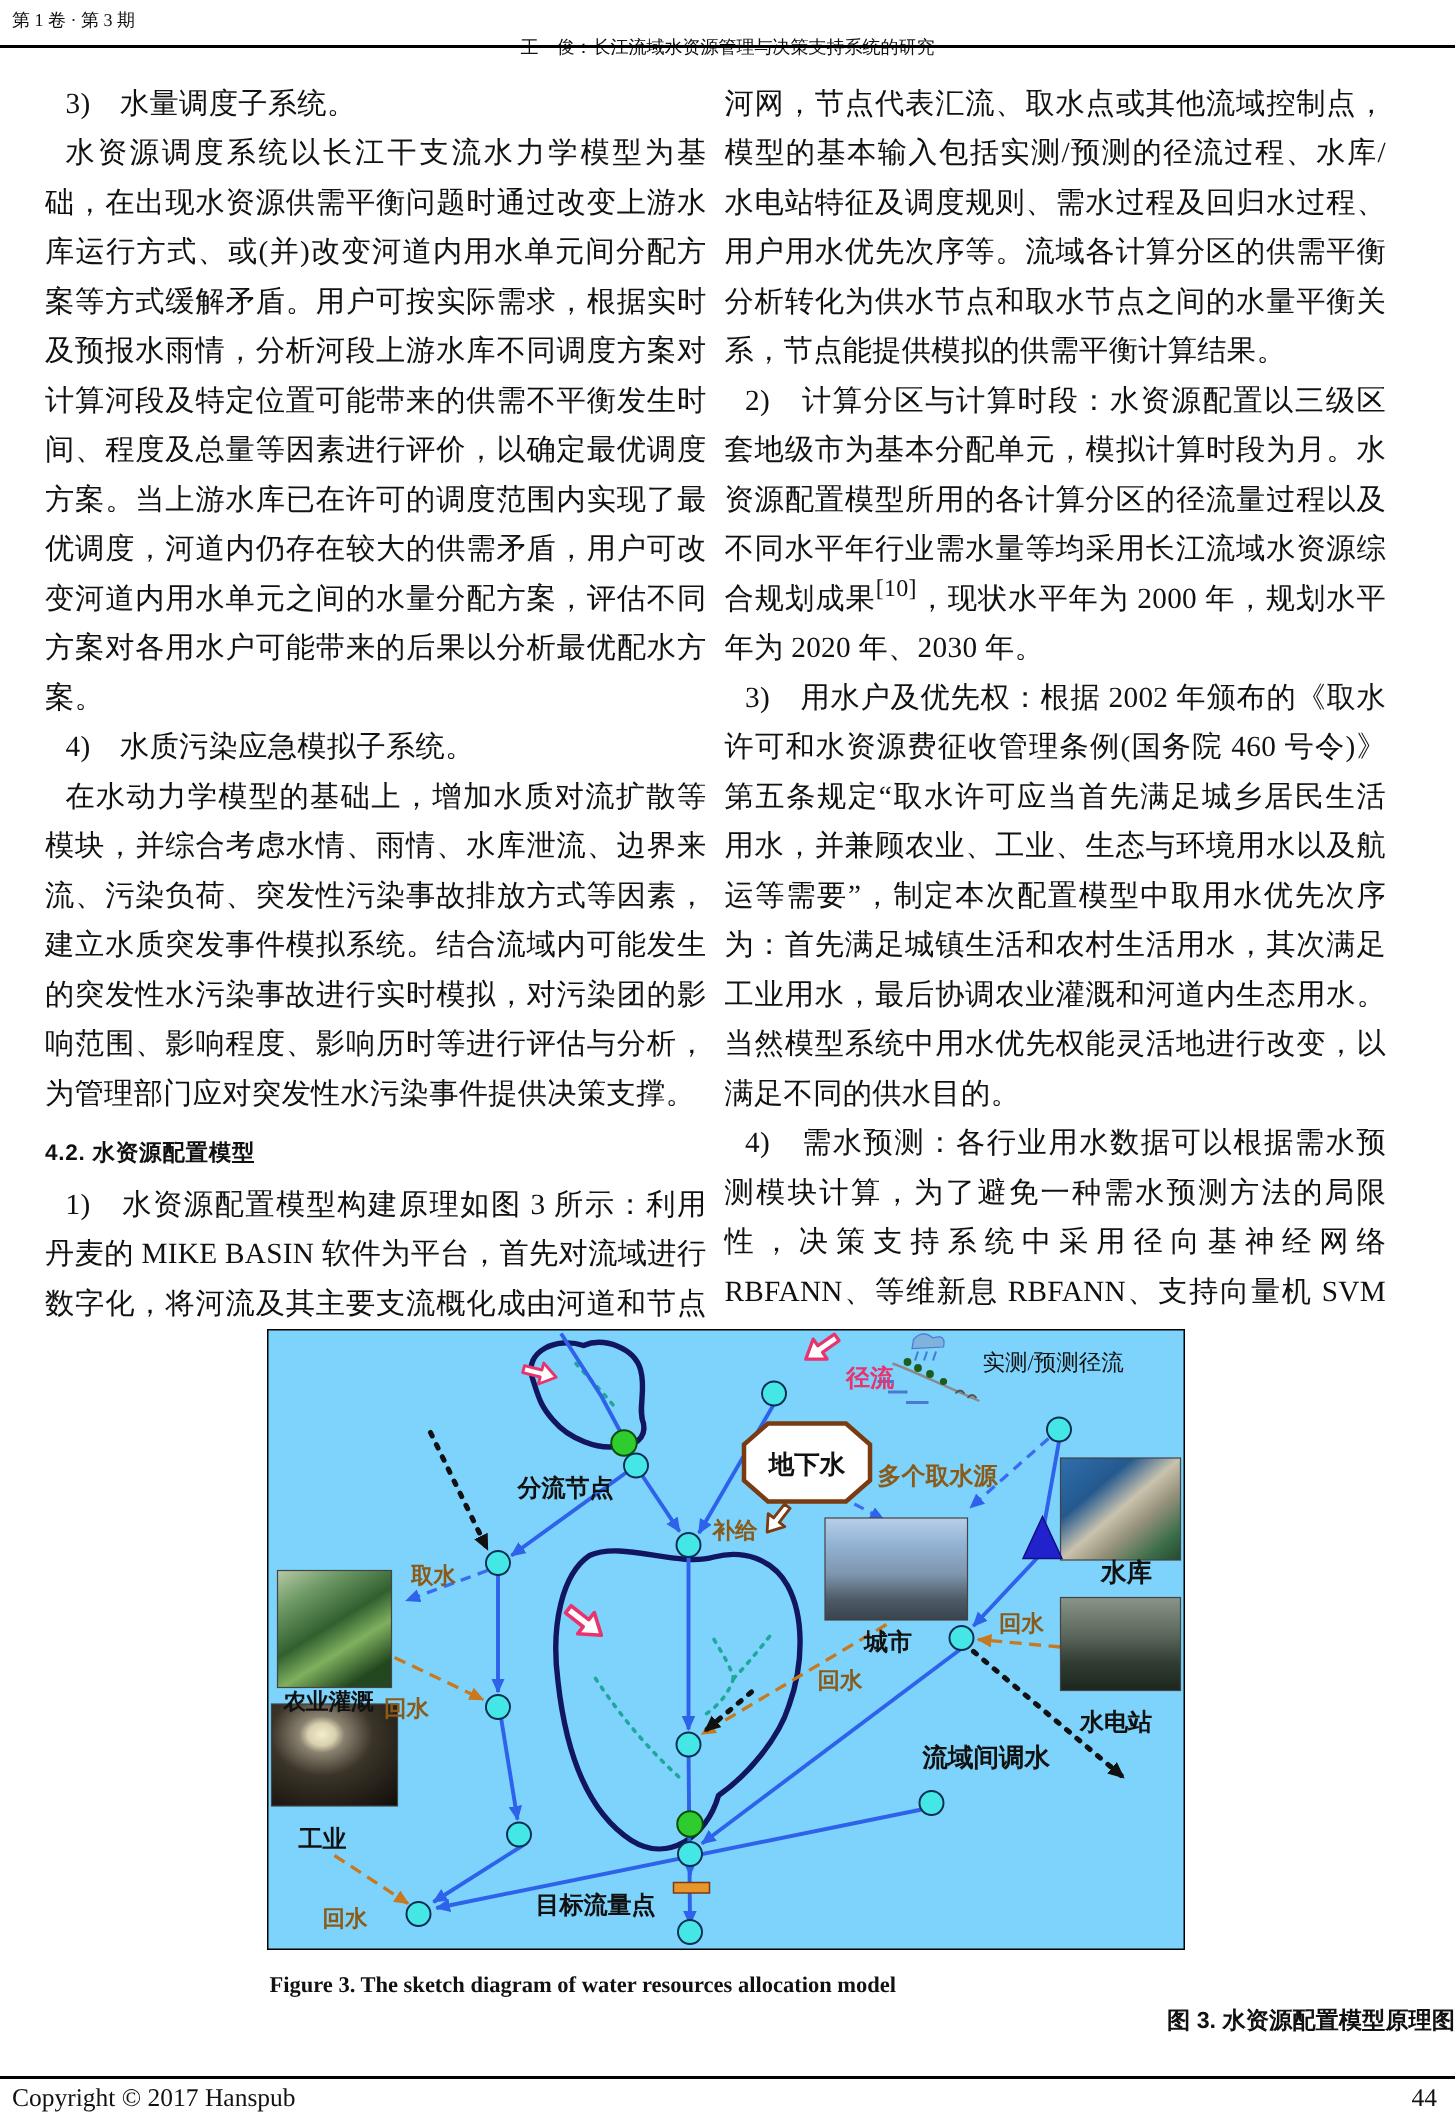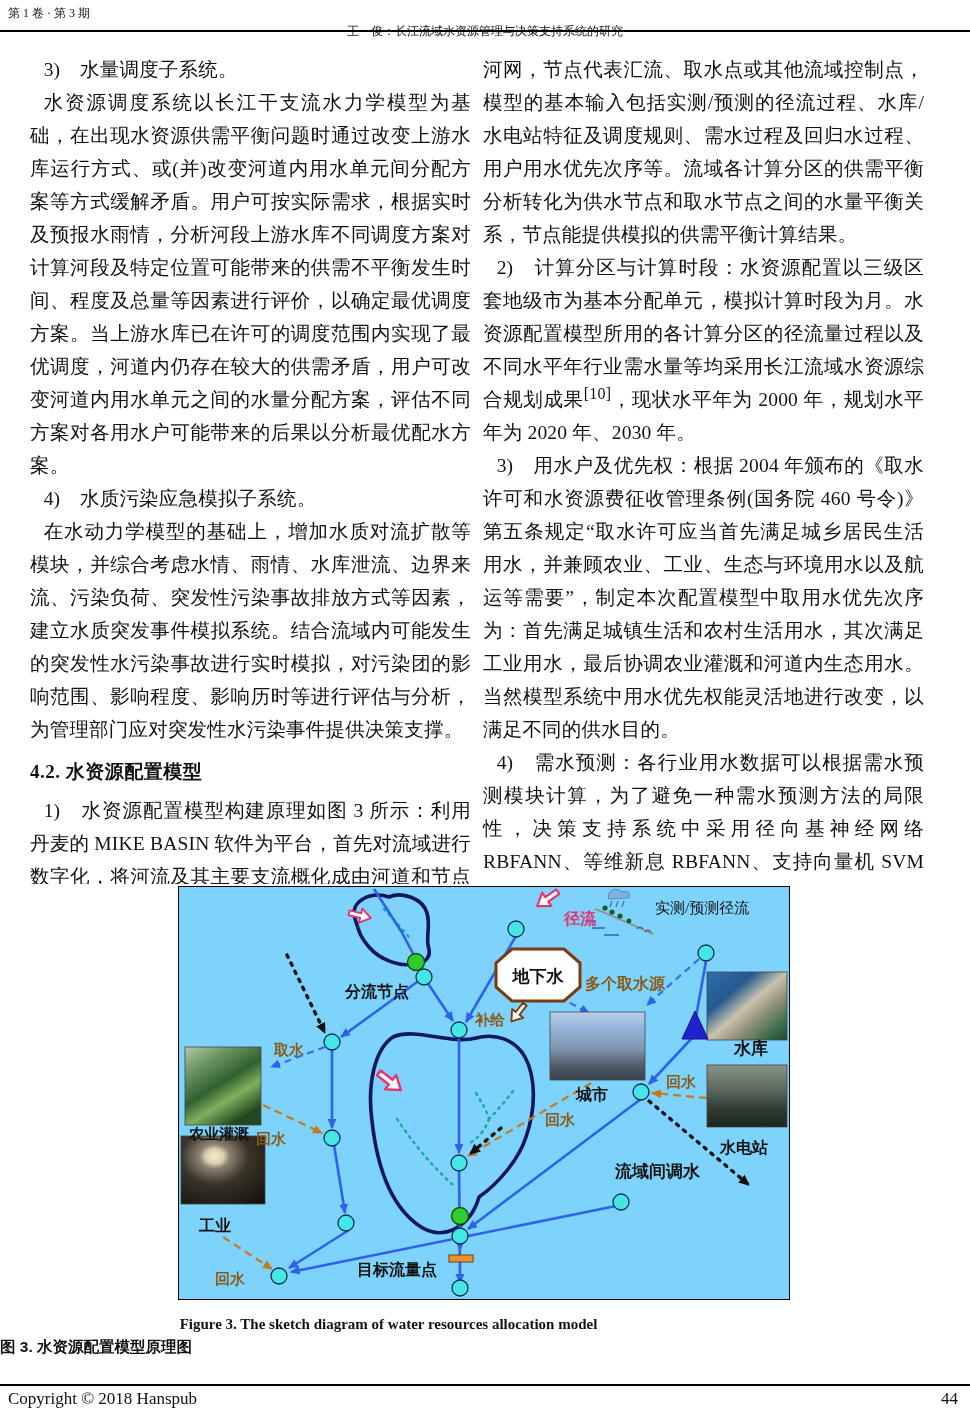--- a/index.html
+++ b/index.html
@@ -9,28 +9,28 @@
   .header{position:absolute;top:5px;left:8px;right:8px;height:24px;font-size:12px;}
   .header .issue{position:absolute;left:0;top:0;}
   .header .running-title{position:absolute;left:0;right:0;top:0;text-align:center;margin-top:18px;}
   .rule-top{position:absolute;top:30px;left:0;width:970px;height:2px;background:#000;}
   .rule-bottom{position:absolute;top:1384px;left:0;width:970px;height:1.5px;background:#000;}
   
   .columns{position:absolute;top:53px;left:30px;width:910px;height:831px;display:flex;gap:12px;overflow:hidden;}
   .col{width:441px;}
   .col p{margin:0;font-size:19.5px;line-height:33px;text-align:justify;text-indent:0.7em;letter-spacing:0.2px;}
   .col p.noindent{text-indent:0;}
-  .col h2{font-family:Liberation Serif, serif;font-size:19px;font-weight:bold;
+  .col h2{font-family:Liberation Sans, sans-serif;font-size:15px;font-weight:bold;
           margin:13px 0 9px 0;letter-spacing:0.5px;}
   sup{font-size:16px;line-height:0;}
   
   .figure-wrap{position:absolute;left:178px;top:886px;width:610px;height:412px;border:1.5px solid #000;background:#7dd3fc;}
   .figure-wrap svg{display:block;width:610px;height:412px;}
   .caption-en{position:absolute;top:1316px;left:0;width:777px;text-align:center;font-weight:bold;font-size:15px;}
-  .caption-zh{position:absolute;top:1337px;left:0;width:970px;text-align:left;font-weight:bold;font-size:15.5px;
+  .caption-zh{position:absolute;top:1337px;left:0;width:970px;text-align:right;font-weight:bold;font-size:15.5px;
               font-family:"Liberation Sans","DejaVu Sans",sans-serif;}
   
   .footer{position:absolute;top:1389px;left:8px;right:12px;display:flex;justify-content:space-between;font-size:17px;}
   
   .blob{fill:none;stroke:#121560;stroke-width:3.6;stroke-linejoin:round;stroke-linecap:round;}
   .trib path{fill:none;stroke:#1fa89a;stroke-width:2.4;stroke-dasharray:2 5;stroke-linecap:round;}
   .river path, .river line{fill:none;stroke:#2e62ea;stroke-width:2.6;}
   .takewater line{stroke:#3b6cf0;stroke-width:2.2;stroke-dasharray:7 5;fill:none;}
   .returnw line{stroke:#c8781e;stroke-width:2.2;stroke-dasharray:8 5;fill:none;}
   .dots line{stroke:#111;stroke-width:3.4;stroke-dasharray:2.5 6.5;stroke-linecap:round;fill:none;}
@@ -61,21 +61,21 @@
       <p>3)　水量调度子系统。</p>
       <p>水资源调度系统以长江干支流水力学模型为基础，在出现水资源供需平衡问题时通过改变上游水库运行方式、或(并)改变河道内用水单元间分配方案等方式缓解矛盾。用户可按实际需求，根据实时及预报水雨情，分析河段上游水库不同调度方案对计算河段及特定位置可能带来的供需不平衡发生时间、程度及总量等因素进行评价，以确定最优调度方案。当上游水库已在许可的调度范围内实现了最优调度，河道内仍存在较大的供需矛盾，用户可改变河道内用水单元之间的水量分配方案，评估不同方案对各用水户可能带来的后果以分析最优配水方案。</p>
       <p>4)　水质污染应急模拟子系统。</p>
       <p>在水动力学模型的基础上，增加水质对流扩散等模块，并综合考虑水情、雨情、水库泄流、边界来流、污染负荷、突发性污染事故排放方式等因素，建立水质突发事件模拟系统。结合流域内可能发生的突发性水污染事故进行实时模拟，对污染团的影响范围、影响程度、影响历时等进行评估与分析，为管理部门应对突发性水污染事件提供决策支撑。</p>
       <h2>4.2.  水资源配置模型</h2>
       <p>1)　水资源配置模型构建原理如图 3 所示：利用丹麦的 MIKE BASIN 软件为平台，首先对流域进行数字化，将河流及其主要支流概化成由河道和节点组成的</p>
     </div>
     <div class="col">
       <p class="noindent">河网，节点代表汇流、取水点或其他流域控制点，模型的基本输入包括实测/预测的径流过程、水库/水电站特征及调度规则、需水过程及回归水过程、用户用水优先次序等。流域各计算分区的供需平衡分析转化为供水节点和取水节点之间的水量平衡关系，节点能提供模拟的供需平衡计算结果。</p>
       <p><span>2)　计算分区与计算时段：水资源配置以三级区套地级市为基本分配单元，模拟计算时段为月。水资源配置模型所用的各计算分区的径流量过程以及不同水平年行业需水量等均采用长江流域水资源综合规划成果</span><sup>[10]</sup><span>，现状水平年为 2000 年，规划水平年为 2020 年、2030 年。</span></p>
-      <p>3)　用水户及优先权：根据 2004 年颁布的《取水许可和水资源费征收管理条例(国务院 460 号令)》第五条规定“取水许可应当首先满足城乡居民生活用水，并兼顾农业、工业、生态与环境用水以及航运等需要”，制定本次配置模型中取用水优先次序为：首先满足城镇生活和农村生活用水，其次满足工业用水，最后协调农业灌溉和河道内生态用水。当然模型系统中用水优先权能灵活地进行改变，以满足不同的供水目的。</p>
+      <p>3)　用水户及优先权：根据 2002 年颁布的《取水许可和水资源费征收管理条例(国务院 460 号令)》第五条规定“取水许可应当首先满足城乡居民生活用水，并兼顾农业、工业、生态与环境用水以及航运等需要”，制定本次配置模型中取用水优先次序为：首先满足城镇生活和农村生活用水，其次满足工业用水，最后协调农业灌溉和河道内生态用水。当然模型系统中用水优先权能灵活地进行改变，以满足不同的供水目的。</p>
       <p>4)　需水预测：各行业用水数据可以根据需水预测模块计算，为了避免一种需水预测方法的局限性，决策支持系统中采用径向基神经网络 RBFANN、等维新息 RBFANN、支持向量机 SVM 三种预测模型进行需</p>
     </div>
   </div>
 
   <div class="figure-wrap">
     <svg viewBox="0 0 610 412">
       <defs>
         <marker id="mB" markerWidth="11" markerHeight="10" refX="9" refY="4.5" orient="auto" markerUnits="userSpaceOnUse">
           <path d="M0,0 L10,4.5 L0,9 Z" fill="#2e62ea"></path>
         </marker>
@@ -252,17 +252,17 @@
       <text class="lbl lbl-black" x="541" y="266" font-size="16">水电站</text>
       <text class="lbl lbl-black" x="436" y="290" font-size="17">流域间调水</text>
     </svg>
   </div>
 
   <div class="caption-en">Figure 3. The sketch diagram of water resources allocation model</div>
   <div class="caption-zh">图 3.  水资源配置模型原理图</div>
 
   <div class="rule-bottom"></div>
   <div class="footer">
-    <span>Copyright © 2018 Hanspub</span>
+    <span>Copyright © 2017 Hanspub</span>
     <span>44</span>
   </div>
 
 </div>
 
 </body></html>

